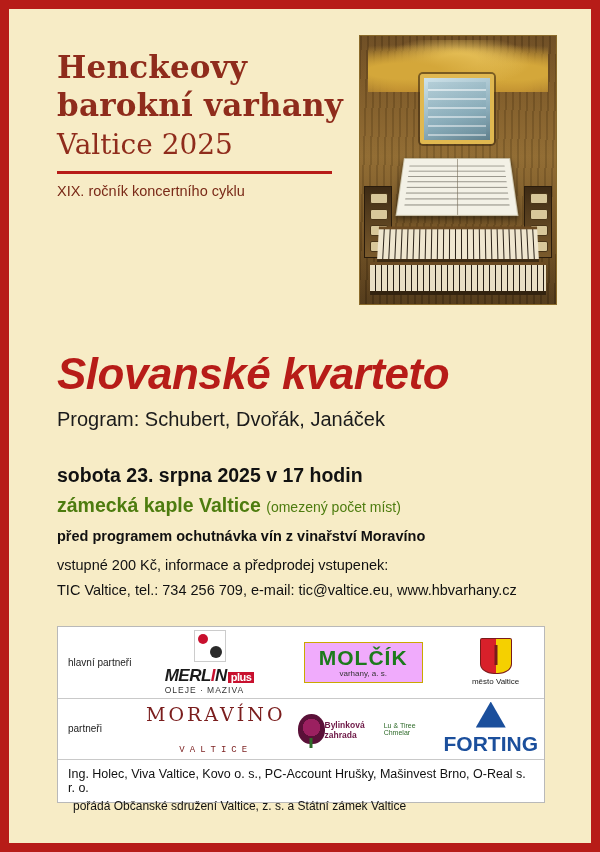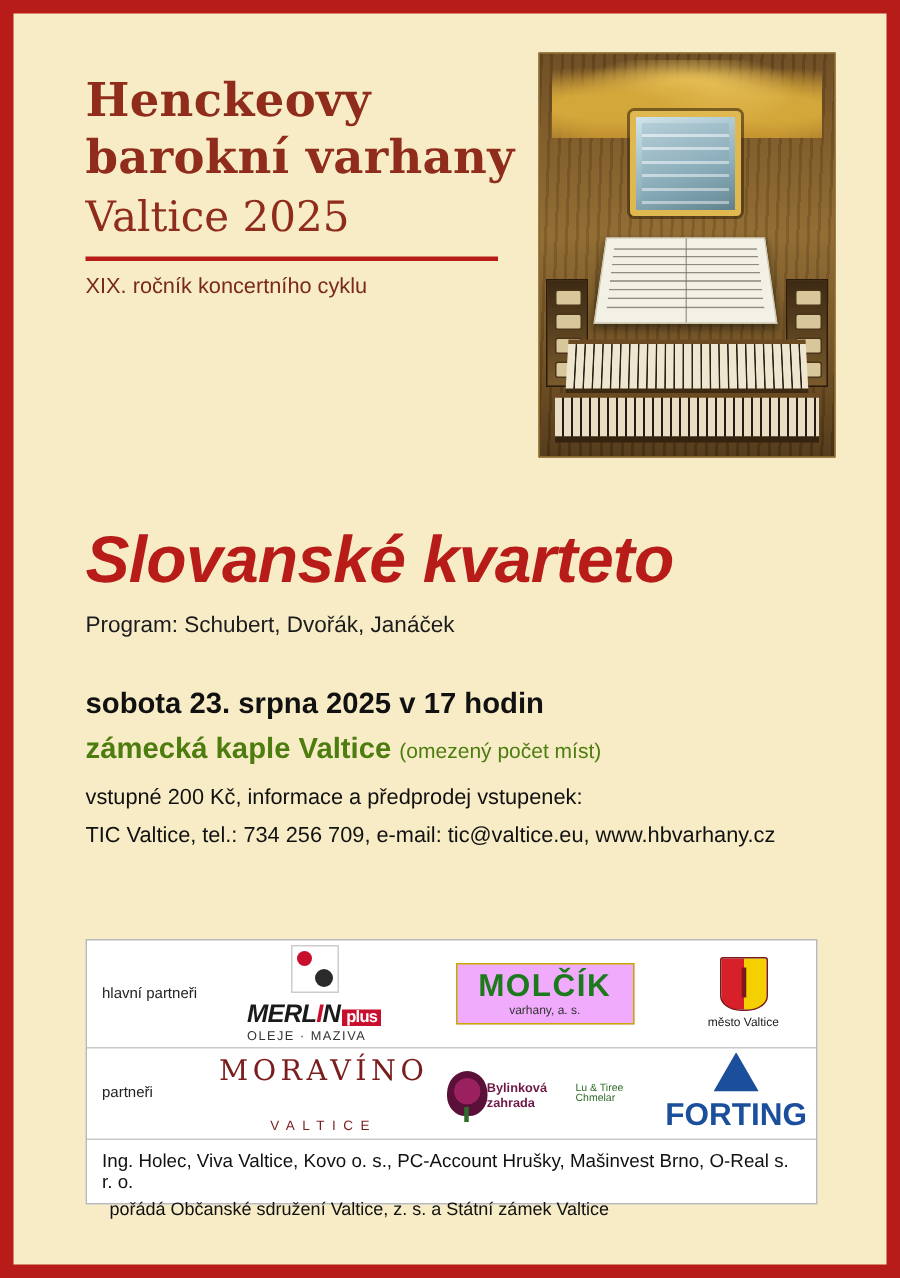--- a/index.html
+++ b/index.html
@@ -176,21 +176,21 @@
   .ensemble {
     font-size: 44px;
     font-weight: bold;
     color: #b71c18;
     letter-spacing: -0.5px;
     line-height: 1.05;
     font-style: italic;
   }
   .program {
     margin-top: 11px;
-    font-size: 15px;
+    font-size: 20px;
     color: #1b1b1b;
   }
   .when {
     margin-top: 33px;
     font-size: 19.5px;
     font-weight: bold;
     color: #111;
   }
   .where {
     margin-top: 7px;
@@ -313,21 +313,21 @@
   }
   .town-text { font-size: 8px; color:#222; margin-top:3px; }
 
   
   .logo-moravino { flex-direction: column; align-items:center; }
   .mv-name {
     font-family:"DejaVu Serif", serif;
     font-size: 19px; color:#7a1d1d; letter-spacing:3px;
   }
   .mv-sub {
-    font-family:Liberation Sans, sans-serif;
+    font-family:Liberation Mono, monospace;
     font-size: 9px; color:#7a1d1d; letter-spacing:5px; margin-top:20px;
   }
 
   
   .logo-bylinka { flex-direction: row; align-items:center; }
   .bylinka-mark {
     width: 34px; height: 30px;
     background: radial-gradient(circle at 50% 45%, #9b2060 0 40%, #5a1038 42% 100%);
     border-radius: 50% 50% 45% 45%;
     position: relative;
@@ -406,20 +406,21 @@
     </div>
 
     <div class="concert">
       <div class="ensemble">Slovanské kvarteto</div>
       <div class="program">Program: Schubert, Dvořák, Janáček</div>
       <div class="when">sobota 23. srpna 2025 v 17 hodin</div>
       <div class="where">
         <span>zámecká kaple Valtice</span>
         <span class="note">(omezený počet míst)</span>
       </div>
+      <div class="tasting">před programem ochutnávka vín z vinařství Moravíno</div>
       <div class="entry">vstupné 200 Kč, informace a předprodej vstupenek:</div>
       <div class="contact">TIC Valtice, tel.: 734 256 709, e-mail: tic@valtice.eu, www.hbvarhany.cz</div>
     </div>
   </div>
 
   <div class="sponsors">
 
     <div class="sponsor-row">
       <div class="sponsor-label">hlavní partneři</div>
       <div class="logos">

